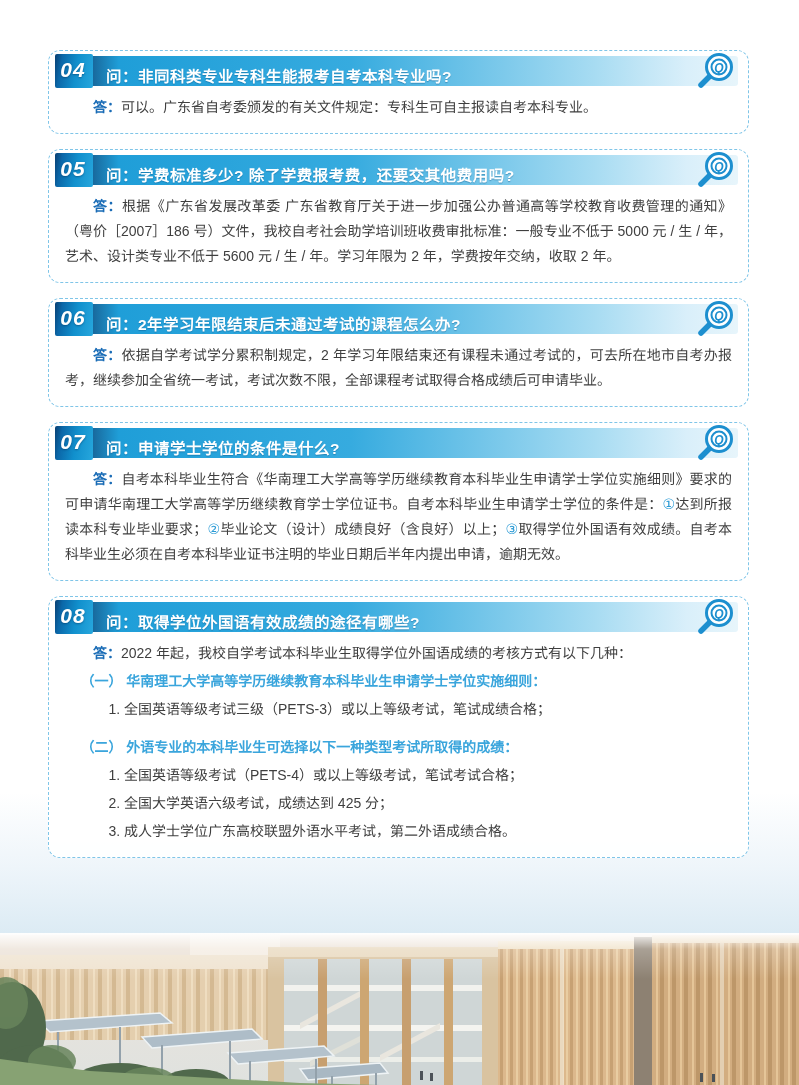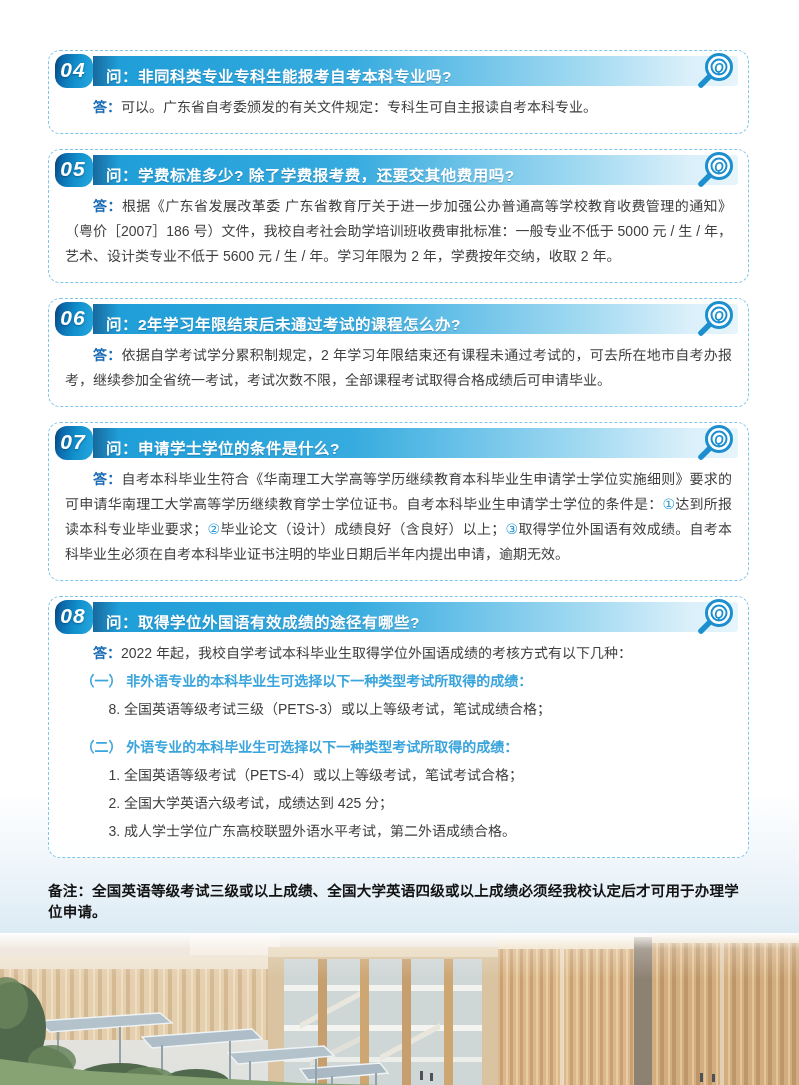--- a/index.html
+++ b/index.html
@@ -37,21 +37,21 @@
     display:flex;
     align-items:center;
     justify-content:center;
     background:linear-gradient(100deg,#083f72 0%,#0b67a8 18%,#1190cd 55%,#27a7dd 100%);
     color:#fff;
     font-size:21px;
     font-weight:bold;
     font-style:italic;
     letter-spacing:1px;
     padding:0 6px 2px 4px;
-    border-radius:12px;
+    border-radius:2px;
     text-shadow:0 1px 2px rgba(0,40,80,.45);
     z-index:1;
   }
   .faq-titlebar {
     flex:1 1 auto;
     display:flex;
     align-items:flex-end;
     background:linear-gradient(90deg,#18699d 0%,#1f9ed8 4%,#36abdf 40%,#a8dcf2 78%,#d9effa 92%,#e7f5fb 100%);
     border-radius:0 3px 3px 0;
     padding:0 46px 0 13px;
@@ -194,33 +194,30 @@
       </div>
       <svg class="faq-zoom-icon" viewBox="0 0 42 42" xmlns="http://www.w3.org/2000/svg" aria-hidden="true">
         <line x1="7" y1="35" x2="16" y2="26" stroke="#1d8fcf" stroke-width="5.5" stroke-linecap="round"></line>
         <circle cx="25" cy="17" r="12.5" fill="#ffffff" stroke="#1d8fcf" stroke-width="3"></circle>
         <circle cx="25" cy="17" r="7.5" fill="#ffffff" stroke="#1d8fcf" stroke-width="2"></circle>
         <text x="25" y="21.5" font-size="12" font-weight="bold" font-style="italic" fill="#1d8fcf" text-anchor="middle" font-family="Liberation Sans, sans-serif">Q</text>
       </svg>
     </div>
     <div class="faq-body">
           <p class="para answer"><span class="seg-label">答：</span><span class="seg-body">2022 年起，我校自学考试本科毕业生取得学位外国语成绩的考核方式有以下几种：</span></p>
-          <p class="para subhead"><span class="seg-subhead">（一） 非外语专业的本科毕业生可选择以下一种类型考试所取得的成绩：</span></p>
-          <p class="para item"><span class="seg-body">8. 全国英语等级考试三级（PETS-3）或以上等级考试，笔试成绩合格；</span></p>
+          <p class="para subhead"><span class="seg-subhead">（一） 华南理工大学高等学历继续教育本科毕业生申请学士学位实施细则：</span></p>
+          <p class="para item"><span class="seg-body">1. 全国英语等级考试三级（PETS-3）或以上等级考试，笔试成绩合格；</span></p>
           <p class="para subhead gap"><span class="seg-subhead">（二） 外语专业的本科毕业生可选择以下一种类型考试所取得的成绩：</span></p>
           <p class="para item"><span class="seg-body">1. 全国英语等级考试（PETS-4）或以上等级考试，笔试考试合格；</span></p>
           <p class="para item"><span class="seg-body">2. 全国大学英语六级考试，成绩达到 425 分；</span></p>
           <p class="para item"><span class="seg-body">3. 成人学士学位广东高校联盟外语水平考试，第二外语成绩合格。</span></p>
         </div>
   </section>
 </div>
 
-  <div class="note-strip">
-    <div class="note-text">备注：全国英语等级考试三级或以上成绩、全国大学英语四级或以上成绩必须经我校认定后才可用于办理学位申请。</div>
-  </div>
 </div>
 
 <div class="photo-band">
   <svg width="799" height="152" viewBox="0 0 799 152" xmlns="http://www.w3.org/2000/svg" aria-hidden="true">
     <defs>
       <linearGradient id="sky" x1="0" y1="0" x2="0" y2="1">
         <stop offset="0" stop-color="#f3ece6"></stop>
           <stop offset="0.5" stop-color="#e7e3dd"></stop>
           <stop offset="1" stop-color="#dfe2df"></stop>
       </linearGradient>

